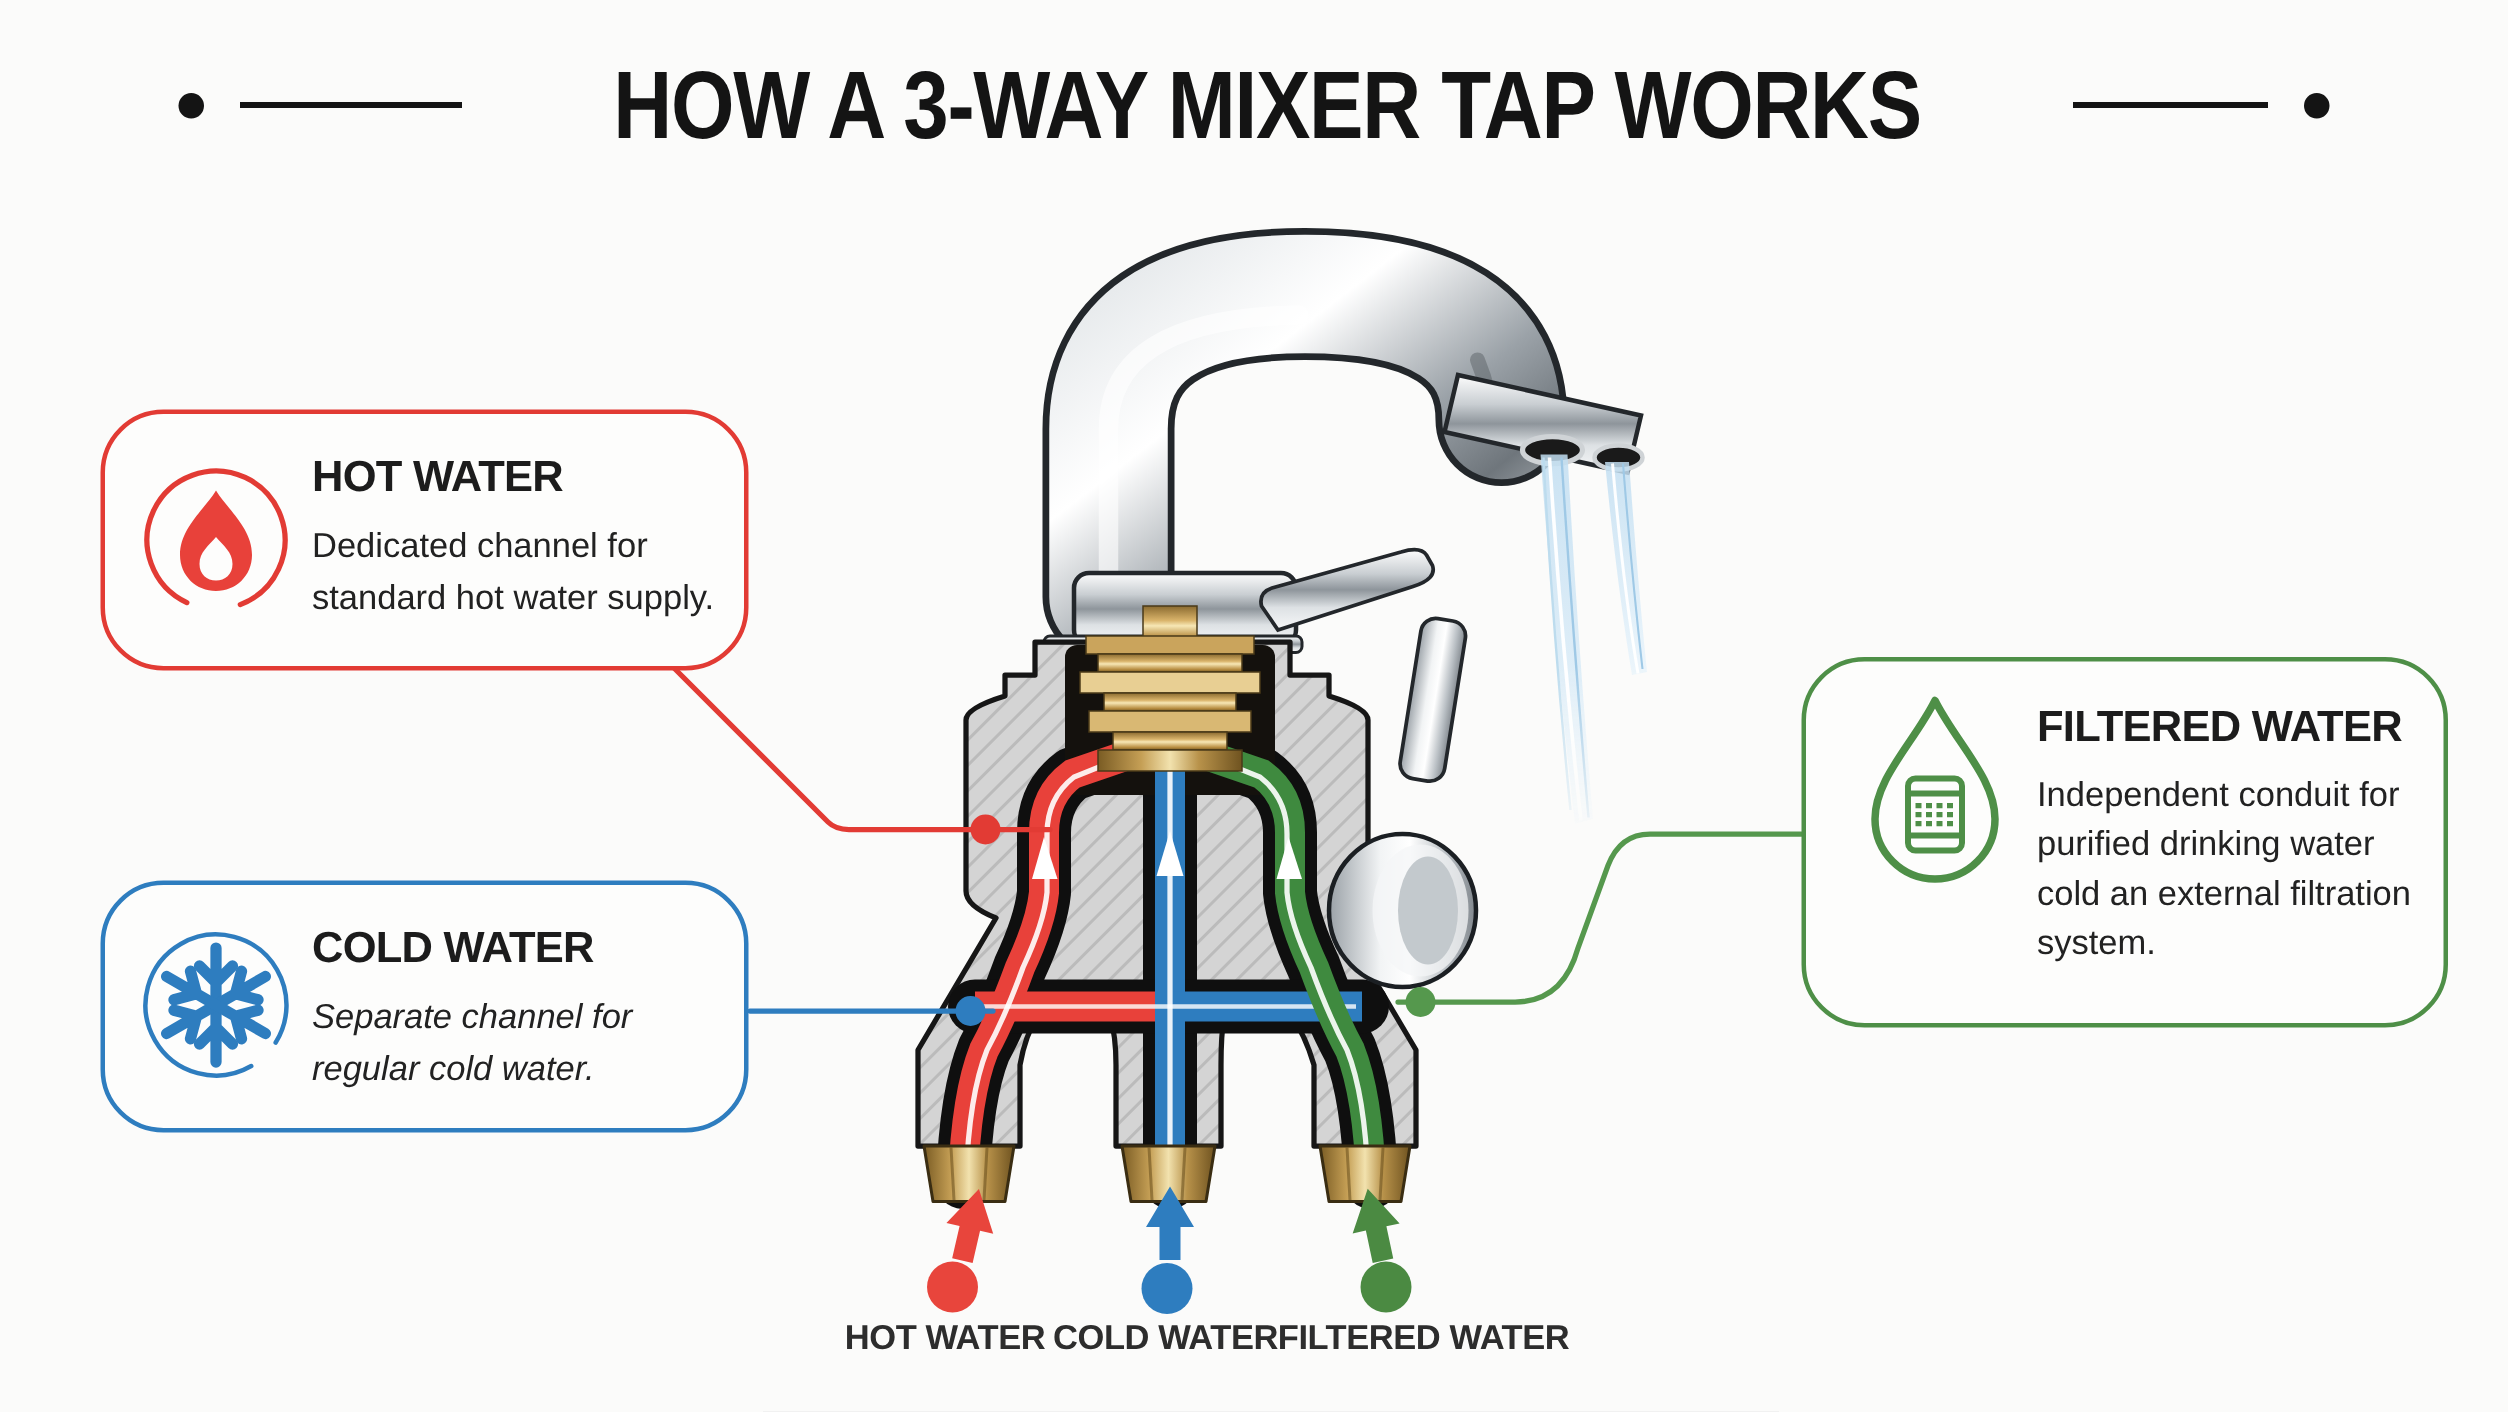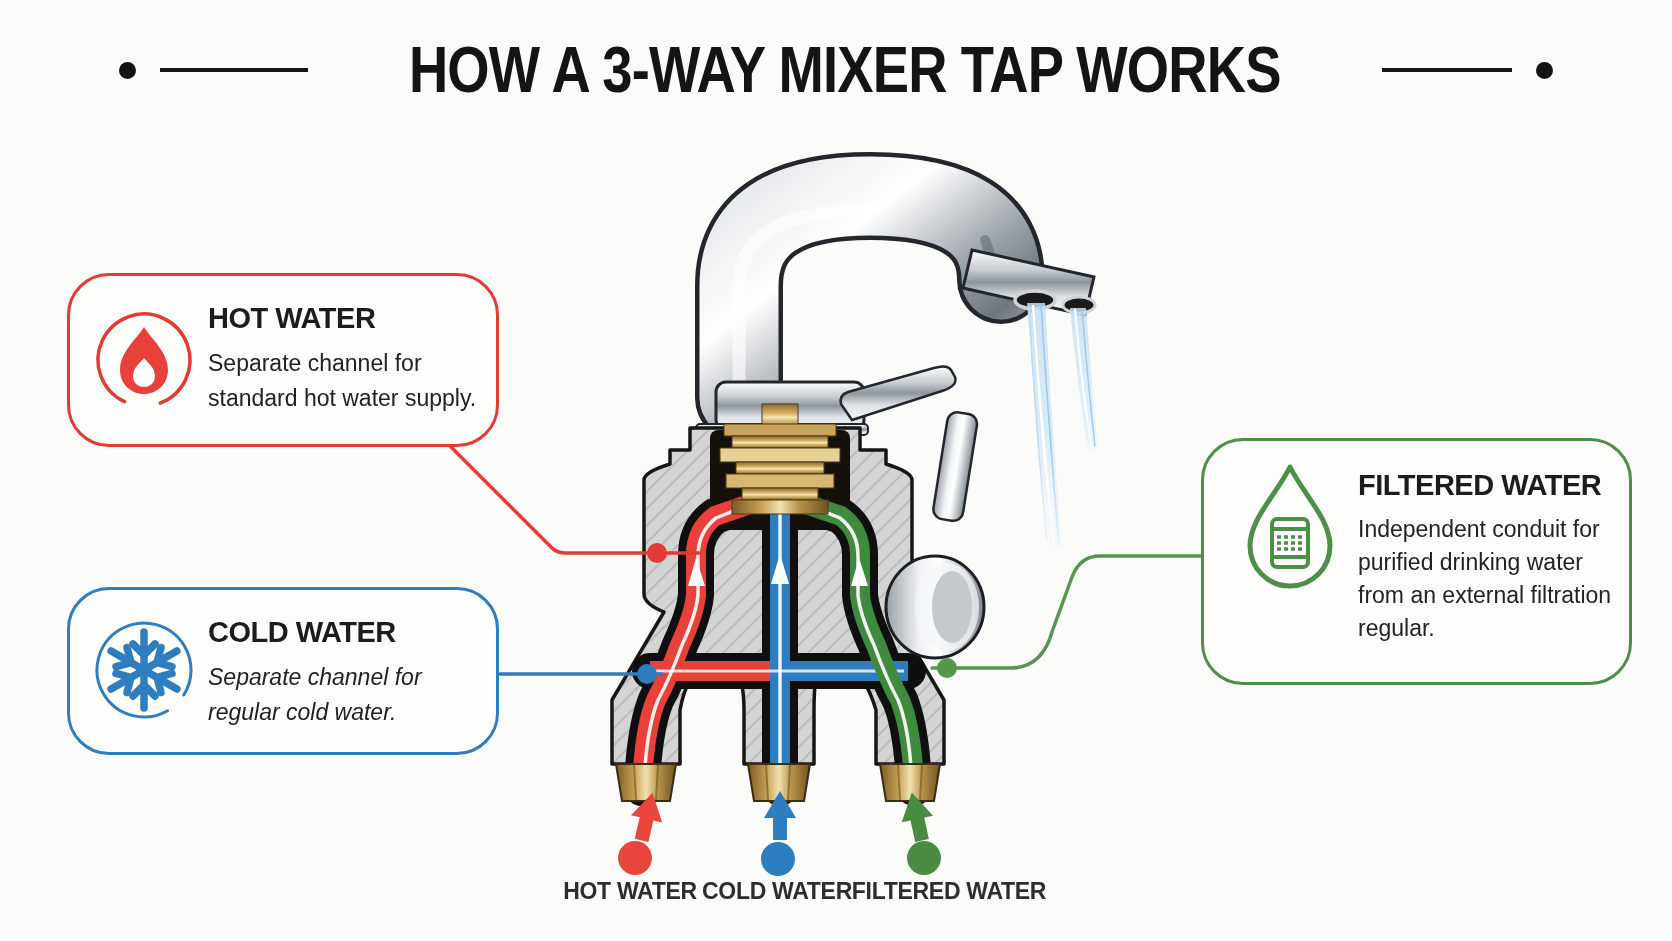--- a/index.html
+++ b/index.html
@@ -237,21 +237,21 @@
   <div class="callout hot">
     <span class="icon-wrap">
       <svg width="104" height="104" viewBox="-52 -52 104 104">
         <circle r="46" fill="none" stroke="#e23b34" stroke-width="3.5" stroke-dasharray="252 37" transform="rotate(115)" stroke-linecap="round"></circle>
         <path d="M0,-33 C8,-20 24,-8 24,10 C24,24 13,34 0,34 C-13,34 -24,24 -24,10 C-24,-8 -8,-20 0,-33 Z" fill="#e8413a"></path>
         <path d="M0,-2 C5,4 11,8 11,16 C11,23 6,27 0,27 C-6,27 -11,23 -11,16 C-11,8 -5,4 0,-2 Z" fill="#fdfdfc"></path>
       </svg>
     </span>
     <div class="text">
       <h3>HOT WATER</h3>
-      <p>Separate channel for standard hot water supply.</p>
+      <p>Dedicated channel for standard hot water supply.</p>
     </div>
   </div>
 
   <div class="callout cold">
     <span class="icon-wrap">
       <svg width="104" height="104" viewBox="-52 -52 104 104">
         <circle r="47" fill="none" stroke="#2e7dbf" stroke-width="3" stroke-dasharray="272 24" transform="rotate(60)" stroke-linecap="round"></circle>
         <g stroke="#2e7dbf" stroke-width="7.5" stroke-linecap="round" fill="none">
           <g>
               <path d="M0,-38 L0,38 M-11,-26 L0,-15 L11,-26 M-11,26 L0,15 L11,26"></path>
@@ -280,21 +280,21 @@
         <line x1="34" y1="96" x2="70" y2="96" stroke="#4e8f47" stroke-width="4"></line>
         <g stroke="#4e8f47" stroke-width="3.5" stroke-dasharray="4 3">
           <line x1="39" y1="76" x2="65" y2="76"></line>
             <line x1="39" y1="82" x2="65" y2="82"></line>
             <line x1="39" y1="88" x2="65" y2="88"></line>
         </g>
       </svg>
     </span>
     <div class="text">
       <h3>FILTERED WATER</h3>
-      <p>Independent conduit for purified drinking water from an external filtration regular.</p>
+      <p>Independent conduit for purified drinking water cold an external filtration system.</p>
     </div>
   </div>
 
   <div class="inlet-label hot">HOT WATER</div>
   <div class="inlet-label cold">COLD WATER</div>
   <div class="inlet-label filtered">FILTERED WATER</div>
 
 </div>
 
 </body></html>

